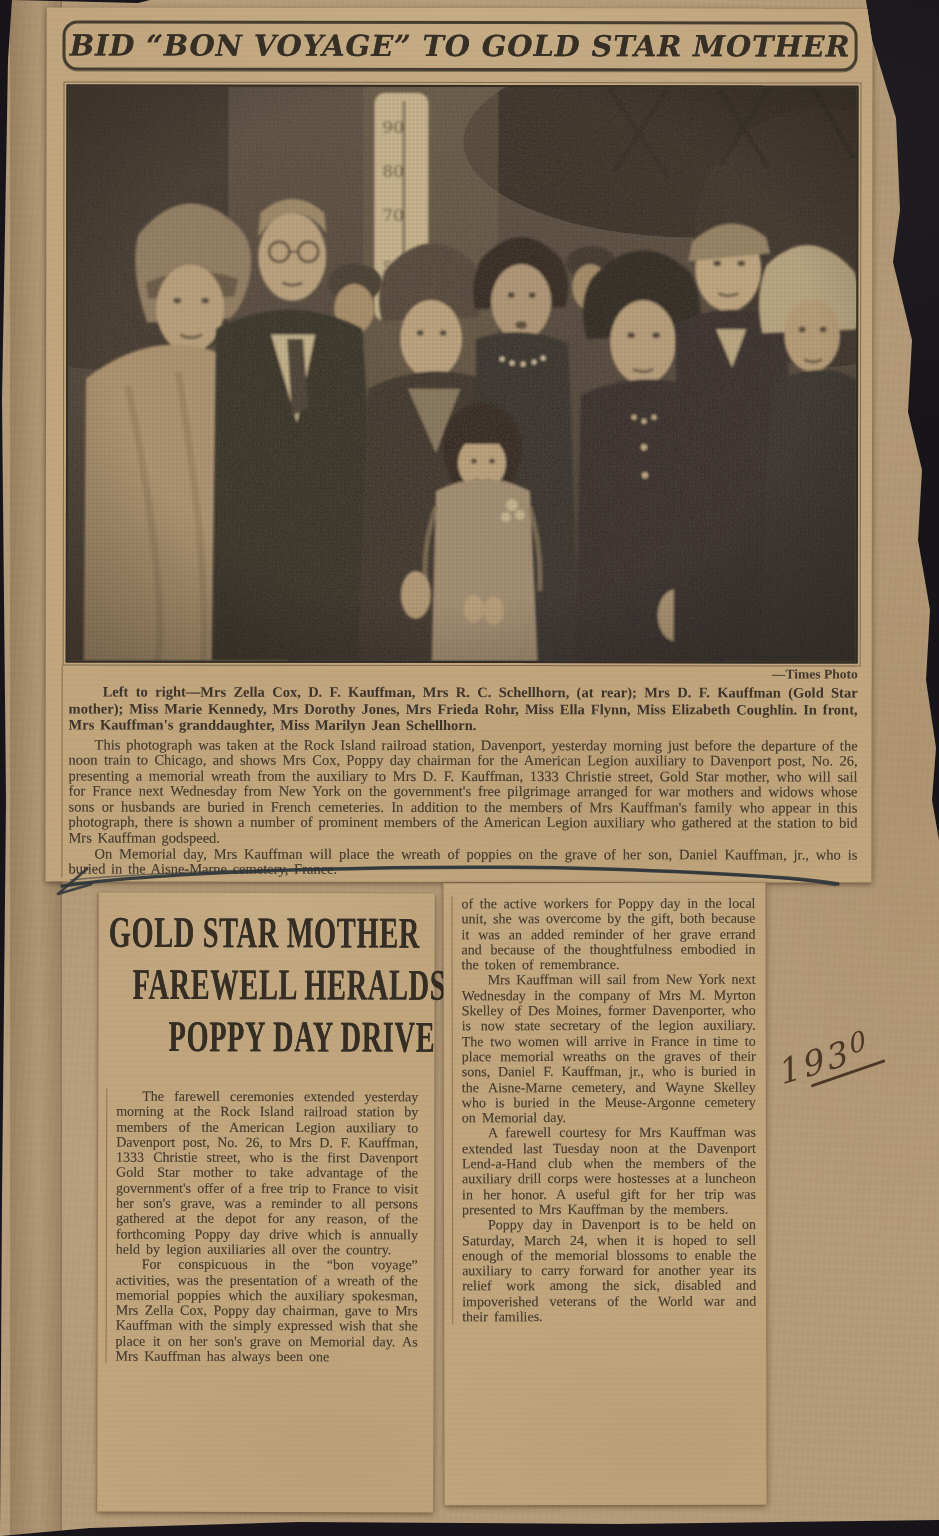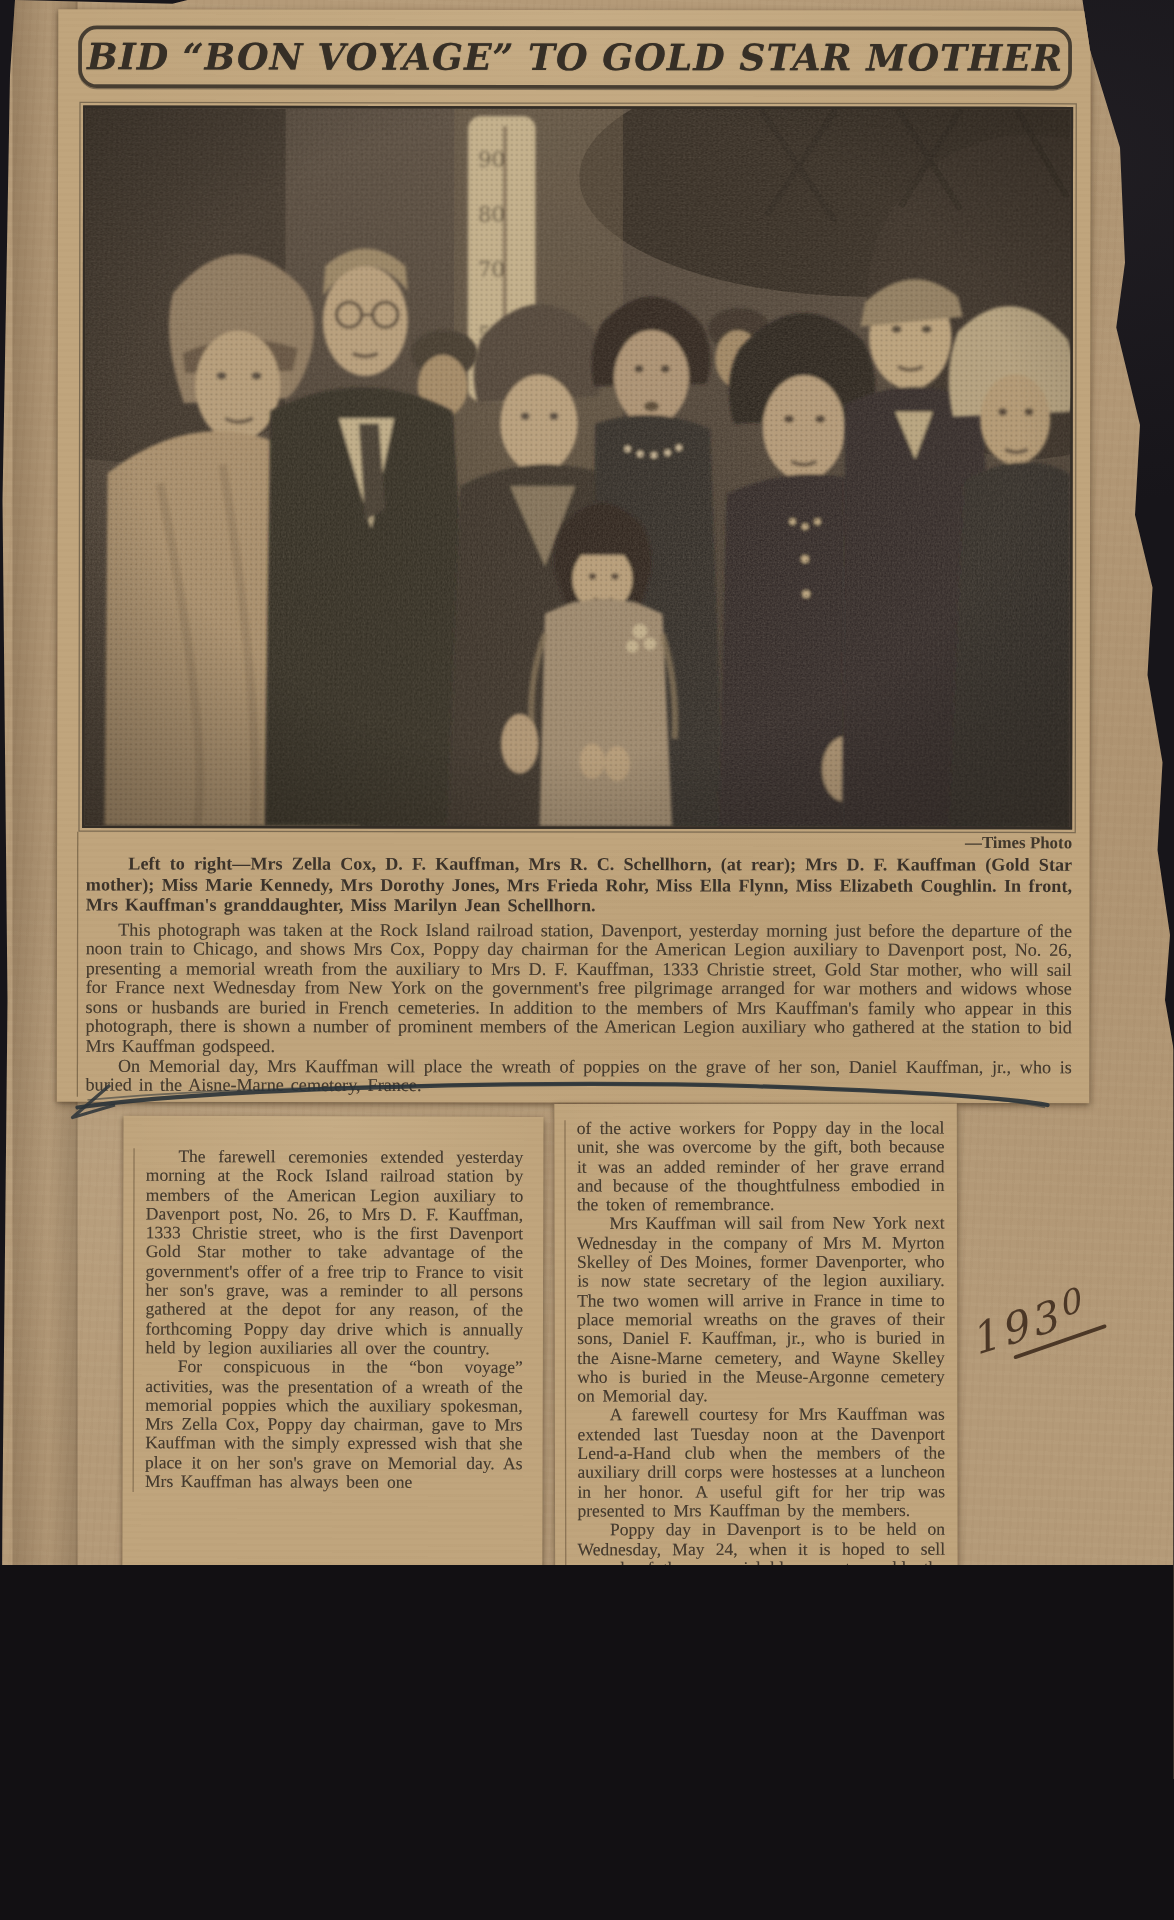--- a/index.html
+++ b/index.html
@@ -1,16 +1,16 @@
 <!DOCTYPE html>
 <html><head>
 <meta charset="utf-8">
 <style>
   html,body{margin:0;padding:0;background:#121013;}
-  .stage{position:relative;width:939px;height:1252px;overflow:hidden;
+  .stage{position:relative;width:939px;height:1536px;overflow:hidden;
     background:
       radial-gradient(ellipse 600px 400px at 90% 10%, rgba(60,55,60,.25), transparent 70%),
       #17151a;
     font-family:"Liberation Serif", serif;}
   
   .page{position:absolute;inset:0;
     background-color:#b49а78;
     background-color:#b49a78;
     background-image:
       radial-gradient(ellipse 420px 260px at 82% 12%, rgba(90,60,30,.08), transparent 65%),
@@ -246,32 +246,37 @@
       </div>
     </article>
 
     <svg class="swoosh" viewBox="0 0 812 44">
       <path d="M22 28 C 130 12, 390 6, 565 11 C 685 15, 765 20, 798 26" stroke="#2a3338" stroke-width="3.4" fill="none" stroke-linecap="round" opacity=".9"></path>
       <path d="M30 22 C 160 10, 420 6, 600 12 C 700 16, 770 22, 796 28" stroke="#2a3338" stroke-width="1.4" fill="none" opacity=".55"></path>
       <path d="M48 10 L18 36 L52 26" stroke="#2a3338" stroke-width="2.6" fill="none" stroke-linejoin="round" opacity=".85"></path>
     </svg>
 
     <article class="clip clip-left">
+      <h2 class="hl">
+        <span class="hl-line l1">GOLD STAR MOTHER</span>
+        <span class="hl-line l2">FAREWELL HERALDS</span>
+        <span class="hl-line l3">POPPY DAY DRIVE</span>
+      </h2>
       <div class="coltext">
         <p class="body indent">The farewell ceremonies extended yesterday morning at the Rock Island railroad station by members of the American Legion auxiliary to Davenport post, No. 26, to Mrs D. F. Kauffman, 1333 Christie street, who is the first Davenport Gold Star mother to take advantage of the government's offer of a free trip to France to visit her son's grave, was a reminder to all persons gathered at the depot for any reason, of the forthcoming Poppy day drive which is annually held by legion auxiliaries all over the country.</p>
         <p class="body indent">For conspicuous in the “bon voyage” activities, was the presentation of a wreath of the memorial poppies which the auxiliary spokesman, Mrs Zella Cox, Poppy day chairman, gave to Mrs Kauffman with the simply expressed wish that she place it on her son's grave on Memorial day.  As Mrs Kauffman has always been one</p>
       </div>
     </article>
 
     <article class="clip clip-right">
       <div class="coltext">
         <p class="body">of the active workers for Poppy day in the local unit, she was overcome by the gift, both because it was an added reminder of her grave errand and because of the thoughtfulness embodied in the token of remembrance.</p>
         <p class="body indent">Mrs Kauffman will sail from New York next Wednesday in the company of Mrs M. Myrton Skelley of Des Moines, former Davenporter, who is now state secretary of the legion auxiliary.  The two women will arrive in France in time to place memorial wreaths on the graves of their sons, Daniel F. Kauffman, jr., who is buried in the Aisne-Marne cemetery, and Wayne Skelley who is buried in the Meuse-Argonne cemetery on Memorial day.</p>
         <p class="body indent">A farewell courtesy for Mrs Kauffman was extended last Tuesday noon at the Davenport Lend-a-Hand club when the members of the auxiliary drill corps were hostesses at a luncheon in her honor. A useful gift for her trip was presented to Mrs Kauffman by the members.</p>
-        <p class="body indent">Poppy day in Davenport is to be held on Wednesday, May 24, when it is hoped to sell enough of the memorial blossoms to enable the auxiliary to carry forward for another year its relief work among the sick, disabled and impoverished veterans of the World war and their families.</p>
+        <p class="body indent">Poppy day in Davenport is to be held on Saturday, March 24, when it is hoped to sell enough of the memorial blossoms to enable the auxiliary to carry forward for another year its relief work among the sick, disabled and impoverished veterans of the World war and their families.</p>
       </div>
     </article>
 
     <div class="handwriting">
       <span>193</span><span class="sup">0</span>
       <span class="hw-underline"></span>
     </div>
   </div>
 </div>
 

